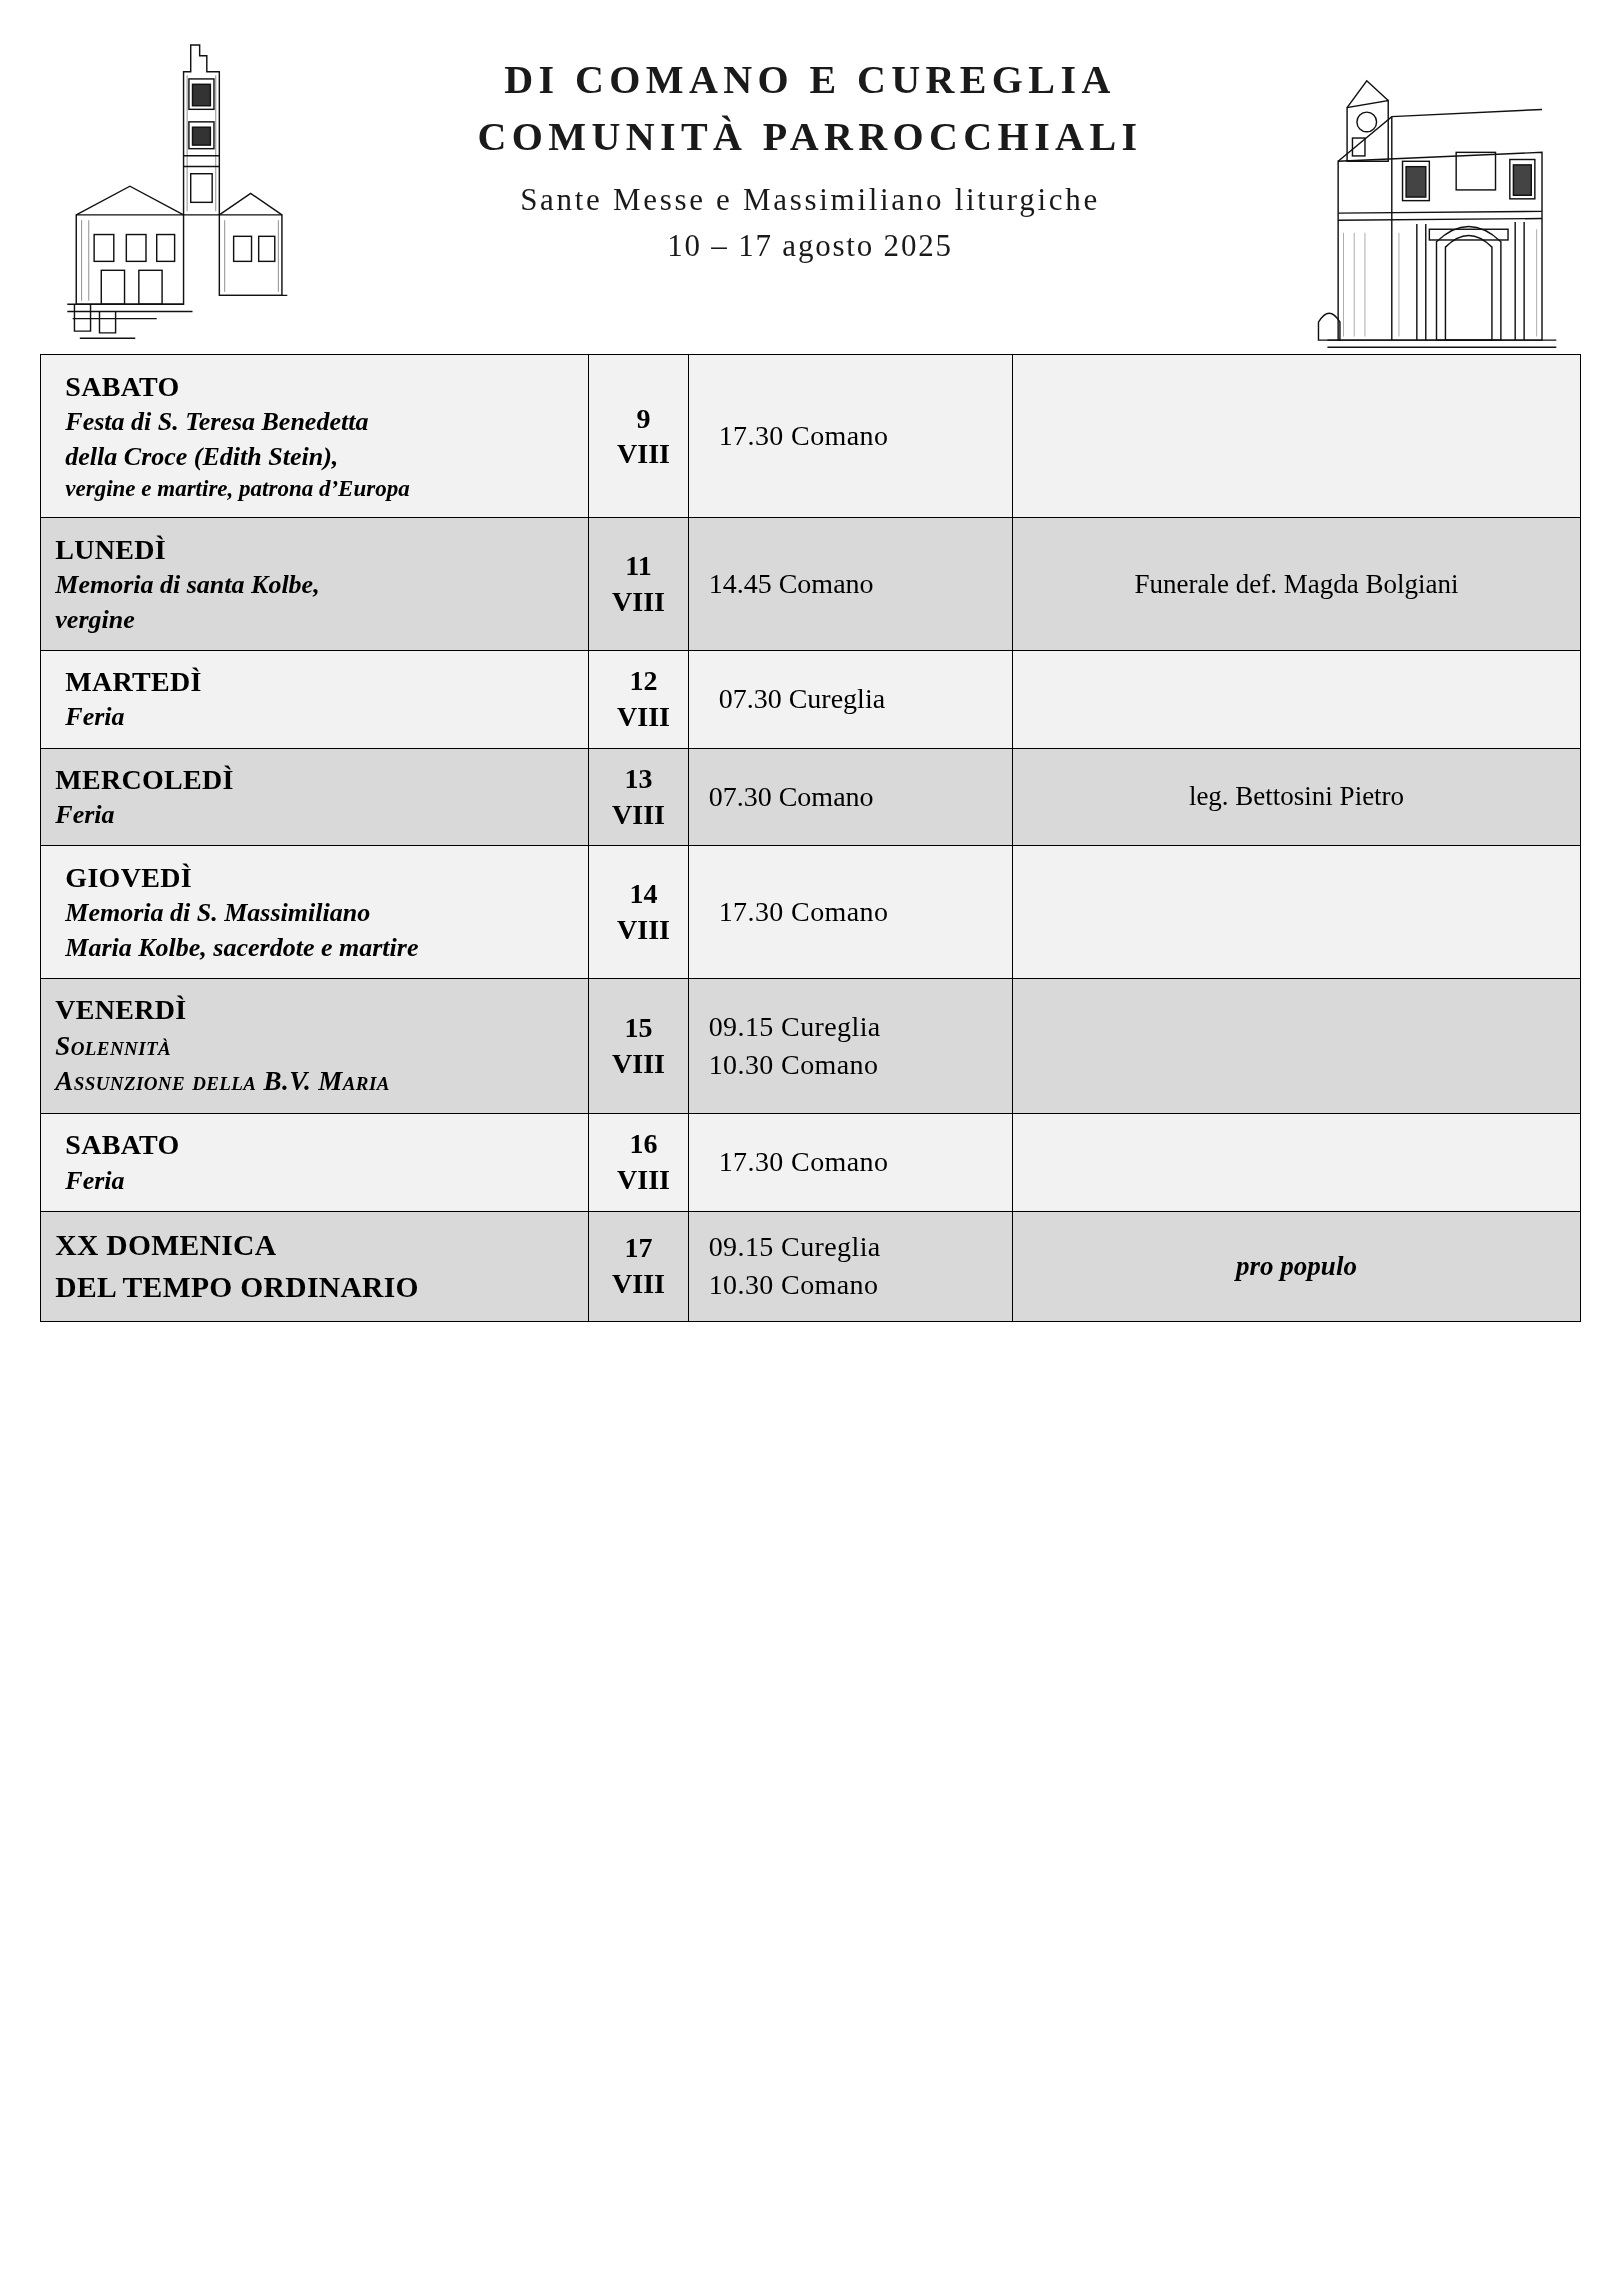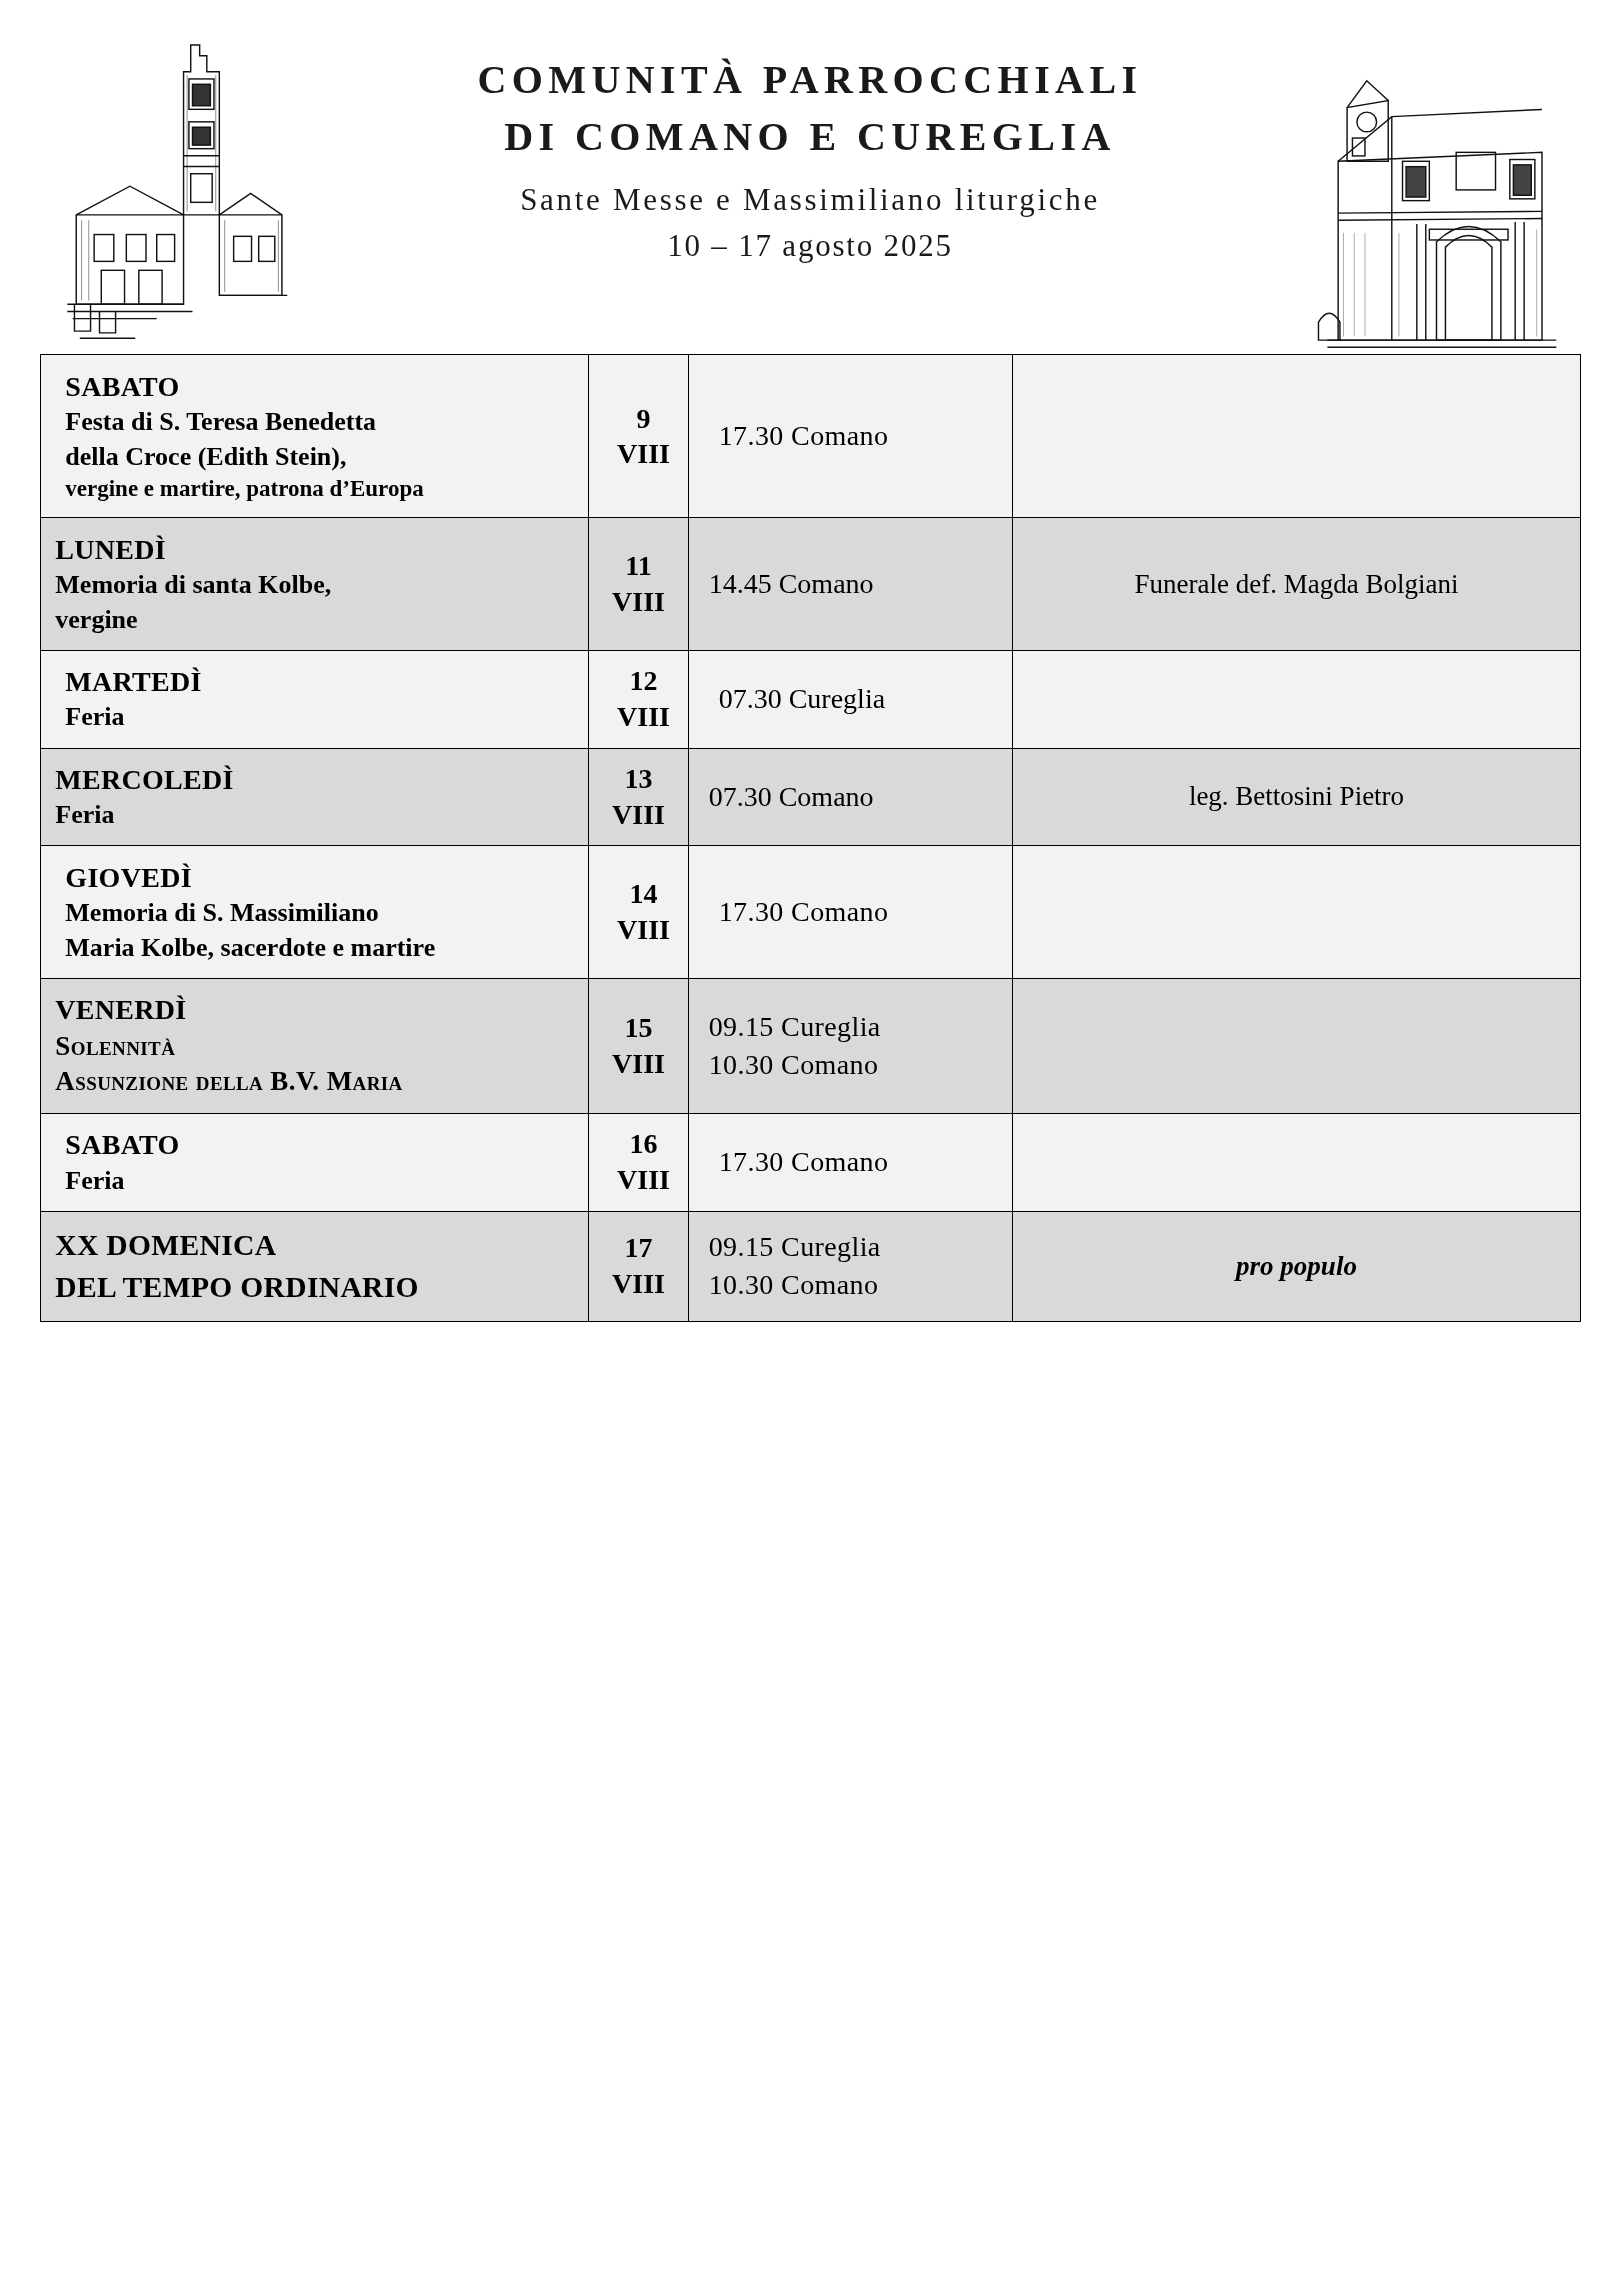--- a/index.html
+++ b/index.html
@@ -94,20 +94,21 @@
     padding: 12.5px 9px 12.5px 14.3px;
   }
   .day-name {
     font-weight: bold;
     font-size: 28px;
     line-height: 1.33;
     letter-spacing: 0.3px;
   }
   .day-desc {
     font-weight: bold;
+    font-style: italic;
     font-size: 26px;
     line-height: 1.33;
   }
   .day-desc.small {
     font-size: 23px;
   }
   .day-desc.smallcaps {
     font-variant: small-caps;
     font-size: 27px;
     letter-spacing: 0.4px;
@@ -192,22 +193,22 @@
           <line x1="44" y1="206" x2="44" y2="296"></line>
           <line x1="196" y1="206" x2="196" y2="286"></line>
           <line x1="256" y1="206" x2="256" y2="286"></line>
           <line x1="154" y1="44" x2="154" y2="196"></line>
           <line x1="186" y1="44" x2="186" y2="196"></line>
         </g>
       </svg>
     </div>
 
     <div class="header-center">
+      <div class="title-line">DI COMANO E CUREGLIA</div>
       <div class="title-line">COMUNITÀ PARROCCHIALI</div>
-      <div class="title-line">DI COMANO E CUREGLIA</div>
       <div class="subtitle-line">Sante Messe e Massimiliano liturgiche</div>
       <div class="subtitle-line date">10 – 17 agosto 2025</div>
     </div>
 
     <div class="church-right">
       <svg viewBox="0 0 300 340" width="269" height="304" xmlns="http://www.w3.org/2000/svg">
         <g fill="none" stroke="#111" stroke-width="1.6">
 
           <path d="M40 120 L40 320 L268 320 L268 110 L40 120 Z"></path>
           <path d="M40 120 L100 70 L268 62"></path>

